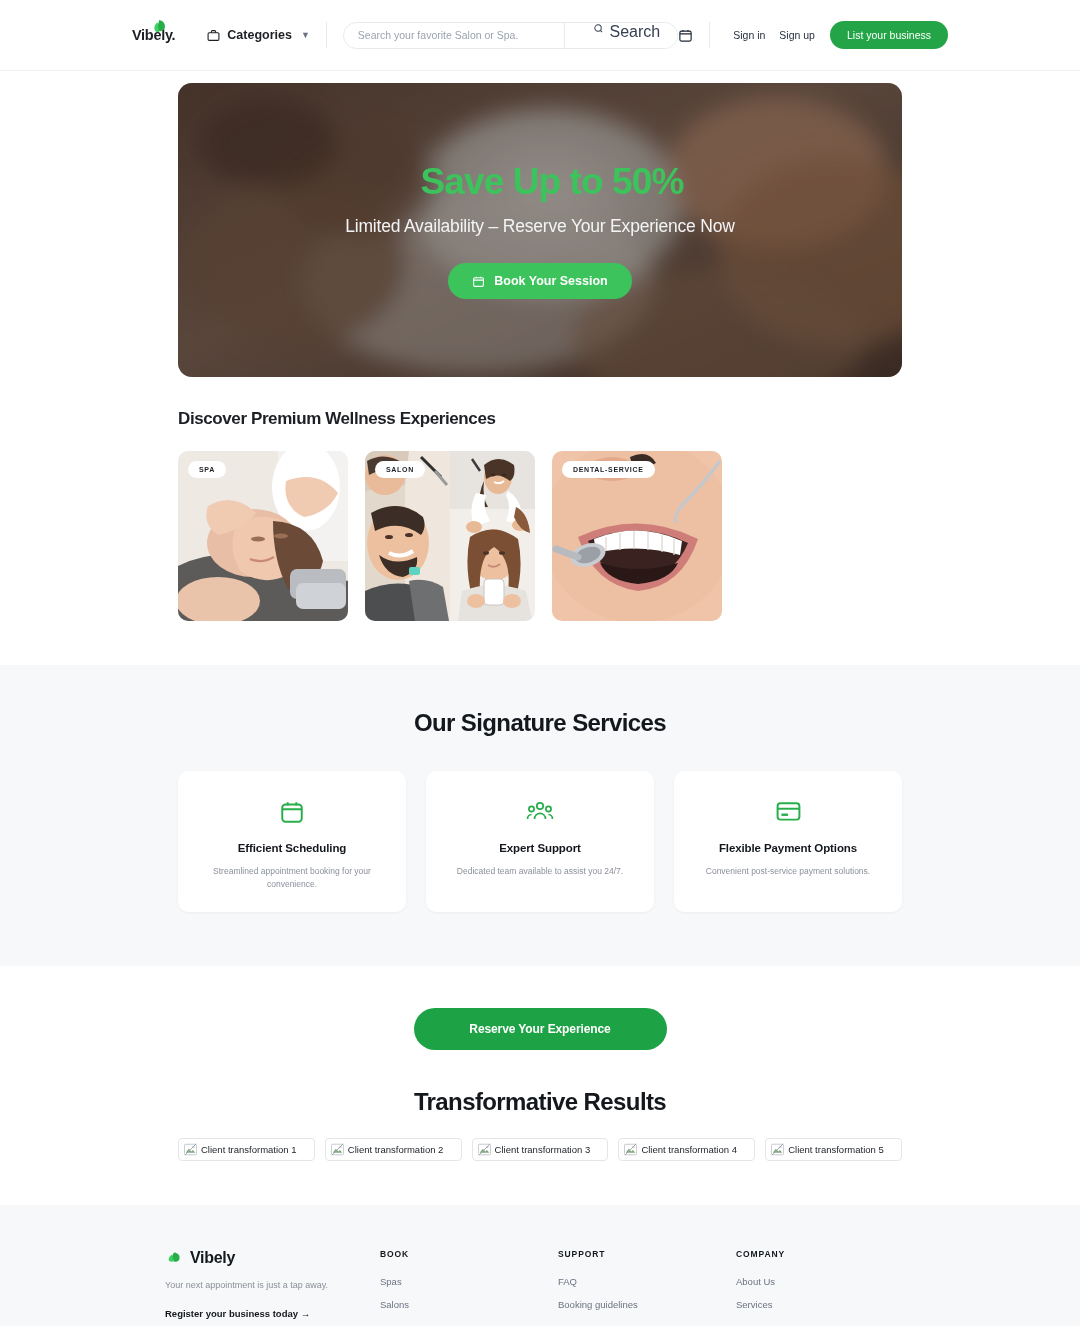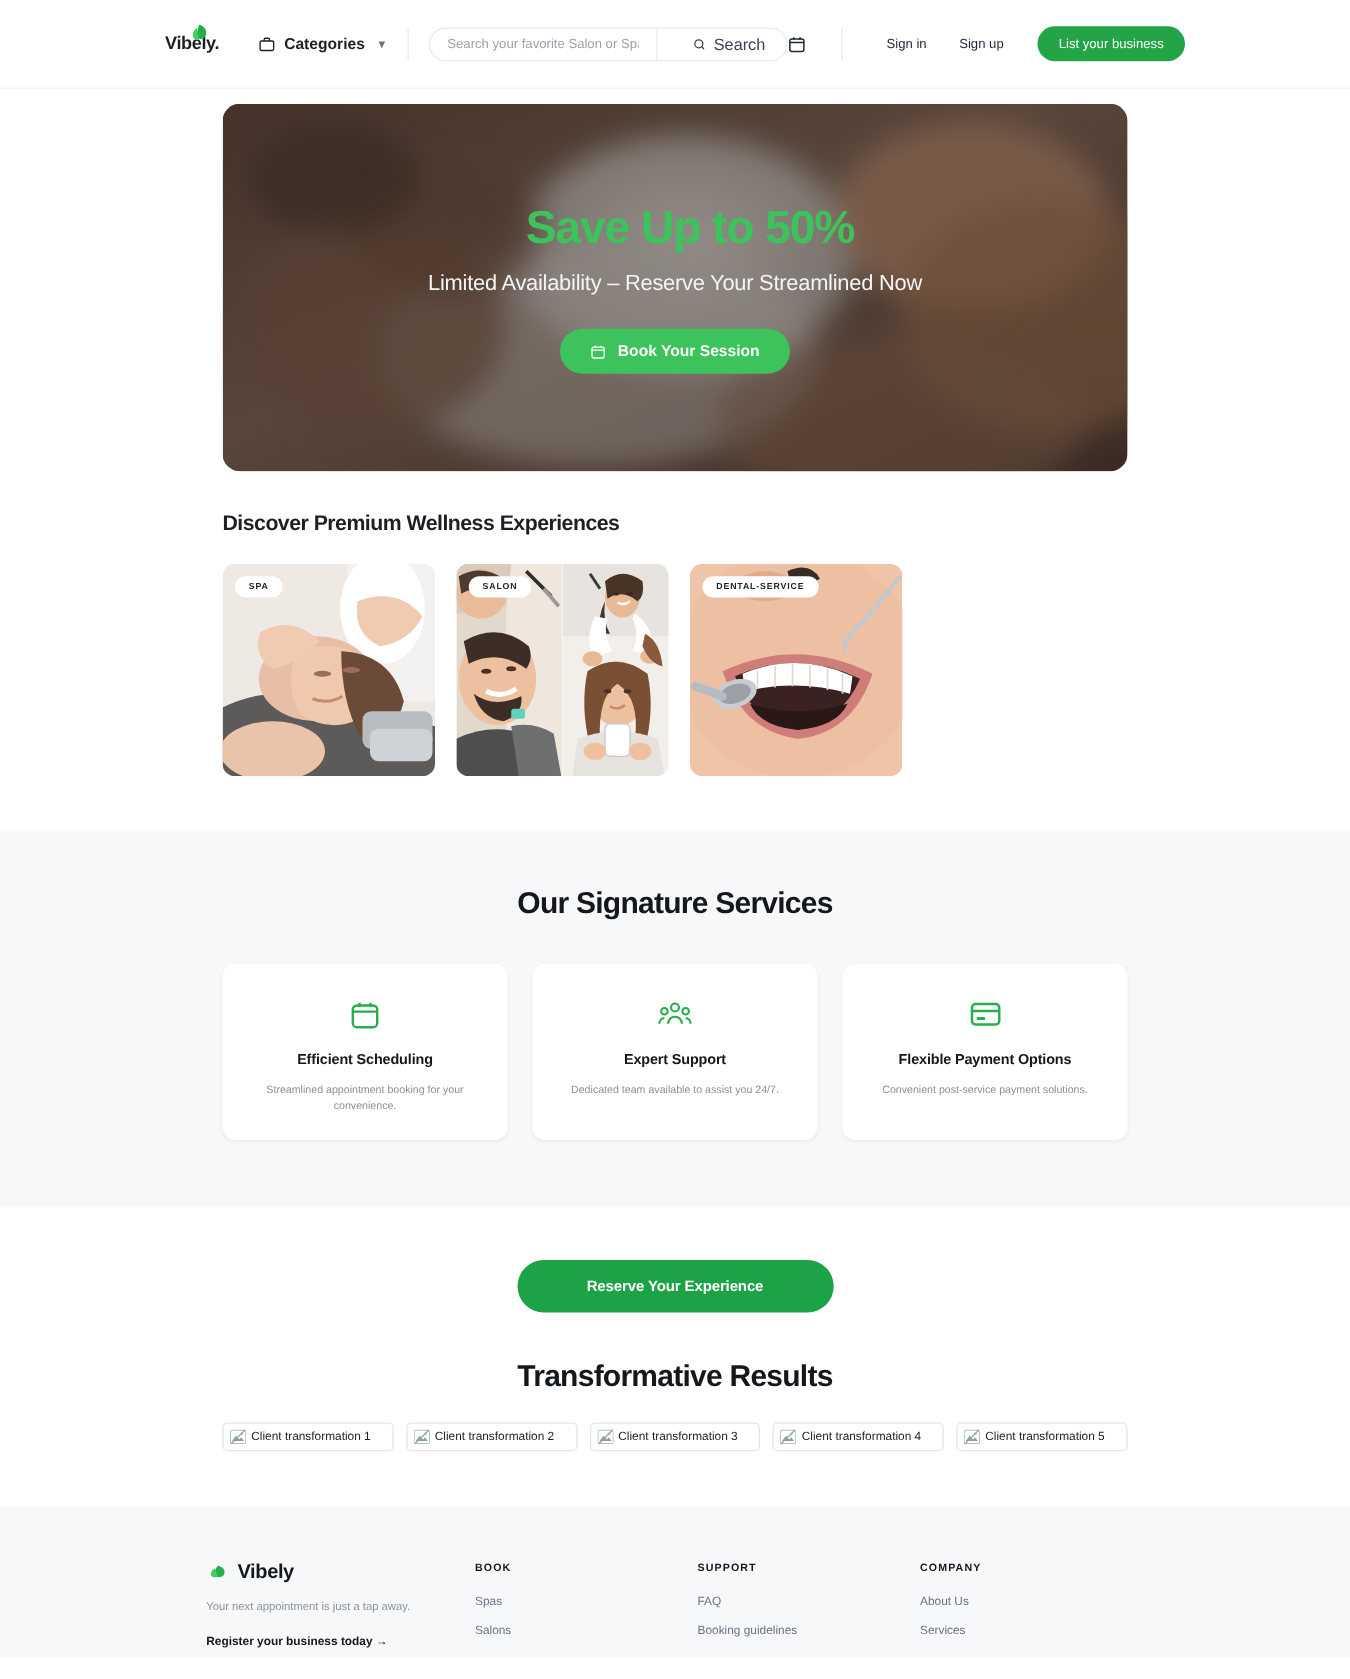--- a/index.html
+++ b/index.html
@@ -49,29 +49,29 @@
     display: flex; align-items: center; background: #fff;
     overflow: hidden;
   }
   .searchwrap input {
     flex: 1; border: none; outline: none; height: 100%;
     padding: 0 14px; font-size: 10.5px; color: #4b5563;
     font-family: "Liberation Sans", sans-serif; background: transparent;
   }
   .searchwrap input::placeholder { color: #9ca3af; }
   .search-btn {
-    display: flex; align-items: center; gap: 6px;
+    display: flex; gap: 6px;
     height: 100%; padding: 0 17px 0 28px;
     border-left: 1px solid #e7e9ec;
-    font-size: 13px; color: #374151; cursor: pointer;
+    font-size: 16px; color: #374151; cursor: pointer;
     background: #fff; white-space: nowrap;
   }
 
   .header-right {
-    margin-left: auto; display: flex; align-items: center; gap: 12px;
+    margin-left: auto; display: flex; align-items: center; gap: 0;
   }
   .cal-icon-btn { cursor: pointer; display: flex; align-items: center; }
   .auth-link {
     font-size: 10.5px; color: #1f2937; cursor: pointer;
     padding: 0 7px; white-space: nowrap;
   }
   .list-biz {
     background: #23a447; color: #fff;
     font-size: 10.5px; font-weight: 500;
     padding: 8px 17px; border-radius: 20px;
@@ -282,21 +282,21 @@
         <ellipse cx="120" cy="180" rx="110" ry="85" fill="#7a5a46" opacity="0.75"></ellipse>
         <ellipse cx="180" cy="100" rx="80" ry="55" fill="#6b4d3c" opacity="0.7"></ellipse>
         <ellipse cx="540" cy="255" rx="150" ry="70" fill="#8d6a52" opacity="0.6"></ellipse>
         <ellipse cx="90" cy="60" rx="70" ry="45" fill="#4a362b" opacity="0.8"></ellipse>
       </g>
     </svg>
     <div class="hero-overlay"></div>
 
     <div class="hero-inner">
       <div class="hero-t2">Save Up to 50%</div>
-      <div class="hero-sub">Limited Availability – Reserve Your Streamlined Now</div>
+      <div class="hero-sub">Limited Availability – Reserve Your Experience Now</div>
       <button class="hero-btn">
         <svg width="13" height="13" viewBox="0 0 24 24" fill="none" stroke="#ffffff" stroke-width="2">
           <rect x="3" y="5" width="18" height="16" rx="2.5"></rect>
             <path d="M3 9.5h18M8 3v3M16 3v3"></path>
         </svg>
         <span>Book Your Session</span>
       </button>
     </div>
   </div>
 

